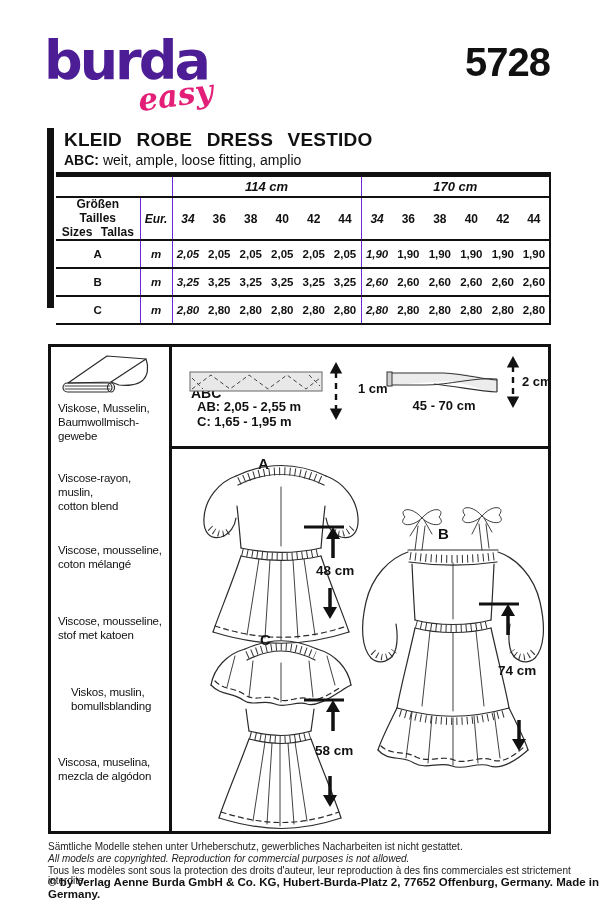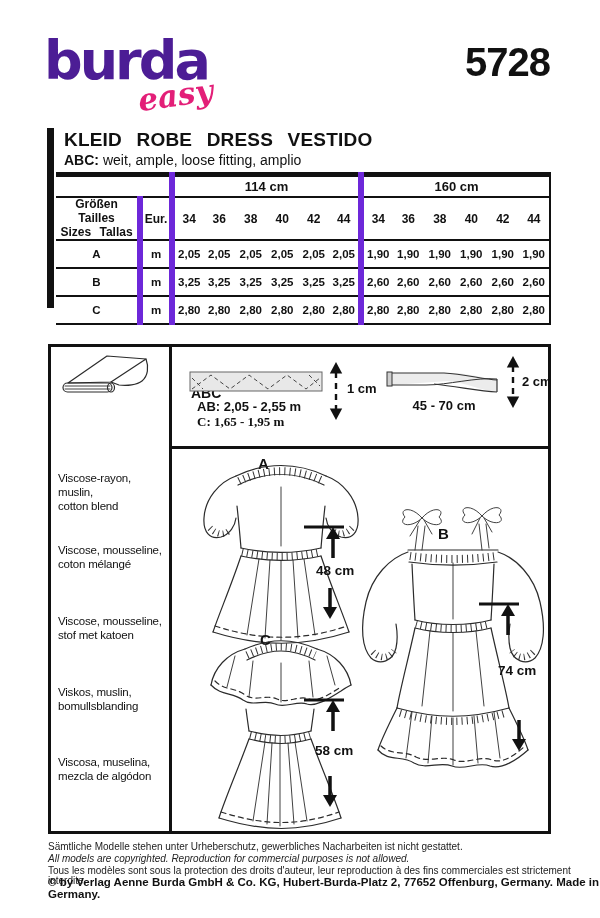--- a/index.html
+++ b/index.html
@@ -20,21 +20,21 @@
   .fit-line{font-size:14px;line-height:1;}
   .fit-line b{font-weight:bold;}
 
   
   table.sizes{border-collapse:collapse;table-layout:fixed;width:494px;
               border-top:5px solid #111;font-weight:bold;}
   table.sizes td{border-bottom:2px solid #111;height:26px;padding:0;
                  font-size:11.5px;text-align:center;vertical-align:middle;}
   table.sizes tr.r1 td{height:19px;font-size:13px;}
   table.sizes tr.r2 td{height:27px;font-size:12px;}
-  td.lb{border-left:6px solid #6d28d9;}
+  td.lb{border-left:1px solid #6d28d9;font-style:italic;}
   td.rb{border-right:2px solid #111;}
   td.rowhead{text-align:left;padding-left:8px;font-size:12.5px;}
   td.unit{text-align:right;padding-right:4px;}
   .sizehdr{font-size:12px;line-height:1.15;text-align:left;padding-left:6px;word-spacing:5px;}
 
   
   .main-box{border:3px solid #111;}
   .v-divider,.h-divider{background:#111;}
   .fabric-item{font-size:11.5px;line-height:1.2;white-space:pre-line;letter-spacing:-0.2px;}
   .bold13{font-size:13px;font-weight:bold;line-height:1.1;}
@@ -74,21 +74,21 @@
   <table class="sizes abs" style="left:56px;top:172px;">
     <colgroup>
       <col style="width:84px">
         <col style="width:32px">
       <col span="12" style="width:31.5px">
     </colgroup>
     <tbody>
         <tr class="r1">
       <td colspan="2"></td>
       <td colspan="6" class="lb">114 cm</td>
-      <td colspan="6" class="lb rb">160 cm</td>
+      <td colspan="6" class="lb rb">170 cm</td>
     </tr>
     <tr class="r2">
       <td class="sizehdr">
         <div>Größen Tailles</div>
         <div>Sizes Tallas</div>
       </td>
       <td class="lb unit">Eur.</td>
       <td class="lb">34</td>
       <td>36</td>
       <td>38</td>
@@ -157,45 +157,48 @@
   <div class="abs v-divider" style="left:169px;top:344px;width:3px;height:490px;"></div>
   <div class="abs h-divider" style="left:172px;top:446px;width:379px;height:3px;"></div>
 
   <svg class="abs" style="left:57px;top:348px;" width="94" height="50" viewBox="0 0 94 50">
     <path class="ln" fill="#fff" d="M11,35 L50,8 L89,11 L54,34 Z"></path>
     <path class="ln" fill="#fff" d="M89,11 C92,19 91,28 85,33 C80,37 70,38 62,37 L54,34"></path>
     <rect class="ln" fill="#fff" x="6" y="35" width="49" height="9" rx="4.5"></rect>
     <path class="ln thin" stroke="#888" d="M8,38 H53 M8,41 H53"></path>
     <ellipse class="ln" fill="#eee" cx="54" cy="39.5" rx="3.5" ry="4.5"></ellipse>
   </svg>
+  <div class="abs fabric-item" style="left:58px;top:402px;width:108px;">Viskose, Musselin,
+Baumwollmisch-
+gewebe</div>
   <div class="abs fabric-item" style="left:58px;top:472px;width:108px;">Viscose-rayon, muslin,
 cotton blend</div>
   <div class="abs fabric-item" style="left:58px;top:544px;width:108px;">Viscose, mousseline,
 coton mélangé</div>
   <div class="abs fabric-item" style="left:58px;top:615px;width:108px;">Viscose, mousseline,
 stof met katoen</div>
-  <div class="abs fabric-item" style="left:58px;top:686px;width:108px;">Viskos, muslin,
+  <div class="abs fabric-item" style="left:71px;top:686px;width:108px;">Viskos, muslin,
 bomullsblanding</div>
   <div class="abs fabric-item" style="left:58px;top:756px;width:108px;">Viscosa, muselina,
 mezcla de algódon</div>
 
   <div class="abs bold14" style="left:191px;top:350px;">ABC</div>
   <svg class="abs" style="left:189px;top:366px;" width="135" height="31" viewBox="0 0 135 31">
     <rect x="1" y="6" width="132" height="19" fill="#e8e8e8" stroke="#666" stroke-width="1"></rect>
     <path d="M3,23 L22,9 L41,23 L60,9 L79,23 L98,9 L117,23 L131,12" fill="none" stroke="#444" stroke-width="1" stroke-dasharray="4 3"></path>
     <path d="M3,12 L14,23 M120,9 L131,20" fill="none" stroke="#444" stroke-width="1" stroke-dasharray="4 3"></path>
   </svg>
   <svg class="abs" style="left:329px;top:362px;" width="14" height="58" viewBox="0 0 14 58">
     <polygon class="blk" points="7,0 0.8,11.5 13.2,11.5"></polygon>
     <path class="blkln" stroke-width="2.4" stroke-dasharray="6 5" d="M7,10 V48"></path>
     <polygon class="blk" points="7,58 0.8,46.5 13.2,46.5"></polygon>
   </svg>
-  <div class="abs bold13" style="left:347px;top:382px;">1 cm</div>
+  <div class="abs bold13" style="left:358px;top:382px;">1 cm</div>
   <div class="abs bold13" style="left:197px;top:400px;">AB: 2,05 - 2,55 m</div>
-  <div class="abs bold13" style="left:197px;top:415px;font-family:Liberation Serif, serif;">C: 1,65 - 1,95 m</div>
+  <div class="abs bold13" style="left:197px;top:415px;">C: 1,65 - 1,95 m</div>
 
   <svg class="abs" style="left:384px;top:366px;" width="118" height="30" viewBox="0 0 118 30">
     <path d="M8,7 H70 C90,8 102,13 113,14 V26 C96,24 82,17 64,15 L8,19 Z" fill="#ececec" stroke="none"></path>
     <rect x="3" y="6" width="5" height="14" fill="#cfcfcf" stroke="#333" stroke-width="1"></rect>
     <path d="M8,7 L60,7 C80,8 98,13 113,14" fill="none" stroke="#333" stroke-width="1.2"></path>
     <path d="M8,19 L42,19 C64,19 92,11 113,13" fill="none" stroke="#333" stroke-width="1"></path>
     <path d="M50,18 C76,21 96,25 113,26" fill="none" stroke="#333" stroke-width="1.2"></path>
     <path d="M113,13 V26" fill="none" stroke="#333" stroke-width="1.2"></path>
   </svg>
   <div class="abs bold13 center" style="left:394px;top:399px;width:100px;">45 - 70 cm</div>

